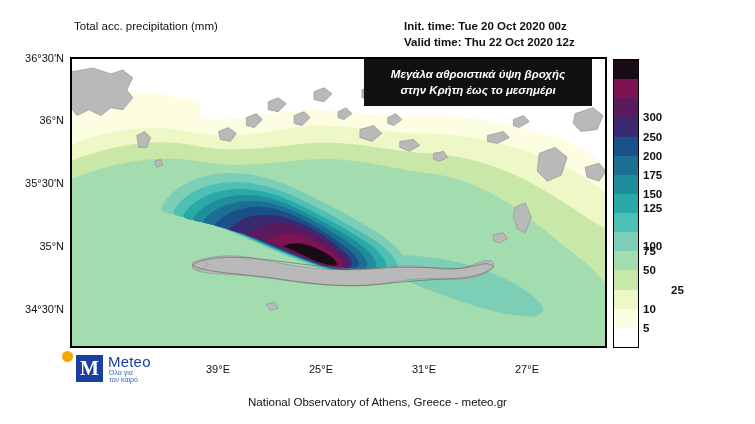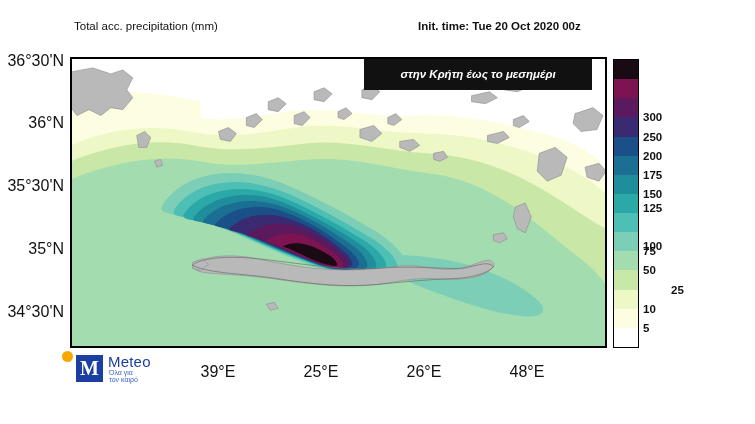--- a/index.html
+++ b/index.html
@@ -22,41 +22,41 @@
   
   .hdr {
     position: absolute;
     font-size: 11.5px;
     color: #111111;
     white-space: nowrap;
     line-height: 15px;
   }
   #title-line1 { left: 74px; top: 19px; }
   #title-line2 { left: 74px; top: 35px; }
-  #init-time   { left: 404px; top: 19px; font-weight: bold; margin-left: 14px; }
+  #init-time   { left: 404px; top: 19px; font-weight: bold; }
   #valid-time  { left: 404px; top: 35px; font-weight: bold; }
 
   
   #plot {
     position: absolute;
     left: 70px;
     top: 57px;
     width: 537px;
     height: 291px;
     border: 1px solid #000000;
     box-sizing: border-box;
     overflow: hidden;
     background: #ffffff;
   }
   #plot svg { display: block; width: 100%; height: 100%; }
 
   
   .axlabel {
     position: absolute;
-    font-size: 16px;
+    font-size: 11px;
     color: #111111;
     white-space: nowrap;
   }
   .ytick { text-align: right; width: 62px; left: 2px; }
   .xtick { text-align: center; width: 60px; }
 
   
   #annotation {
     position: absolute;
     left: 364px;
@@ -135,31 +135,32 @@
     color: #111111;
   }
 </style>
 </head>
 <body>
 
 <div id="page">
 
   <div class="hdr" id="title-line1">Total acc. precipitation (mm)</div>
   <div class="hdr" id="init-time">Init. time: Tue 20 Oct 2020 00z</div>
+  <div class="hdr" id="valid-time">Valid time: Thu 22 Oct 2020 12z</div>
 
   <div class="axlabel ytick" style="top:52px">36°30'N</div>
   <div class="axlabel ytick" style="top:114px">36°N</div>
   <div class="axlabel ytick" style="top:177px">35°30'N</div>
   <div class="axlabel ytick" style="top:240px">35°N</div>
   <div class="axlabel ytick" style="top:303px">34°30'N</div>
 
   <div class="axlabel xtick" style="left:188px; top:363px">39°E</div>
   <div class="axlabel xtick" style="left:291px; top:363px">25°E</div>
-  <div class="axlabel xtick" style="left:394px; top:363px">26°E</div>
-  <div class="axlabel xtick" style="left:497px; top:363px">48°E</div>
+  <div class="axlabel xtick" style="left:394px; top:363px">31°E</div>
+  <div class="axlabel xtick" style="left:497px; top:363px">27°E</div>
 
   <div id="plot">
     <svg viewBox="0 0 537 291" preserveAspectRatio="none">
       <defs>
         <clipPath id="clipPlot">
             <rect x="0" y="0" width="537" height="291"></rect>
           </clipPath>
       </defs>
 
       <g clip-path="url(#clipPlot)">
@@ -307,20 +308,21 @@
                    C420,216 404,221 386,222 C360,223 336,225 308,228
                    C276,231 244,228 206,222 C172,217 140,217 122,209 Z"></path>
         </g>
       </g>
 
       <rect x="0.5" y="0.5" width="536" height="290" fill="none" stroke="#000000" stroke-width="1"></rect>
     </svg>
   </div>
 
   <div id="annotation">
+    <div>Μεγάλα αθροιστικά  ύψη βροχής</div>
     <div>στην Κρήτη έως το μεσημέρι</div>
   </div>
 
   <div id="colorbar">
       <div class="cb-seg" style="height: 19.1333px; background: rgb(26, 10, 20);"></div>
       <div class="cb-seg" style="height: 19.1333px; background: rgb(125, 19, 80);"></div>
       <div class="cb-seg" style="height: 19.1333px; background: rgb(91, 26, 94);"></div>
       <div class="cb-seg" style="height: 19.1333px; background: rgb(58, 42, 114);"></div>
       <div class="cb-seg" style="height: 19.1333px; background: rgb(27, 79, 136);"></div>
       <div class="cb-seg" style="height: 19.1333px; background: rgb(27, 111, 147);"></div>
@@ -350,14 +352,15 @@
     </div>
 
   <div id="logo">
     <div id="logo-dot"></div>
     <div id="logo-m">M</div>
     <div id="logo-name">Meteo</div>
     <div id="logo-tag1">Όλα για</div>
     <div id="logo-tag2">τον καιρό</div>
   </div>
 
+  <div id="footer">National Observatory of Athens, Greece - meteo.gr</div>
 
 </div>
 
 </body></html>

